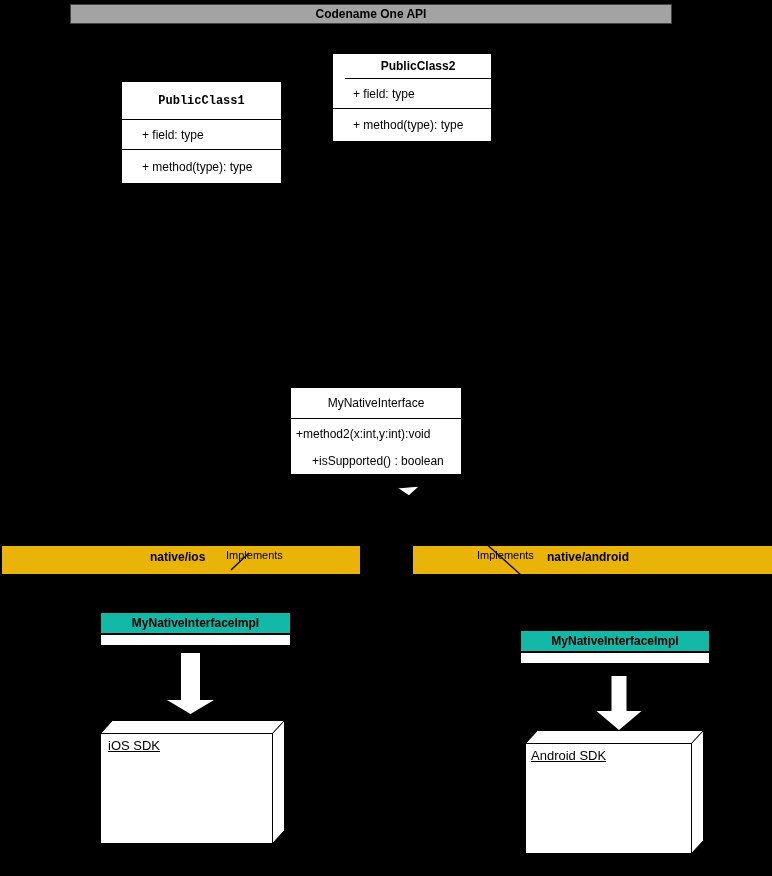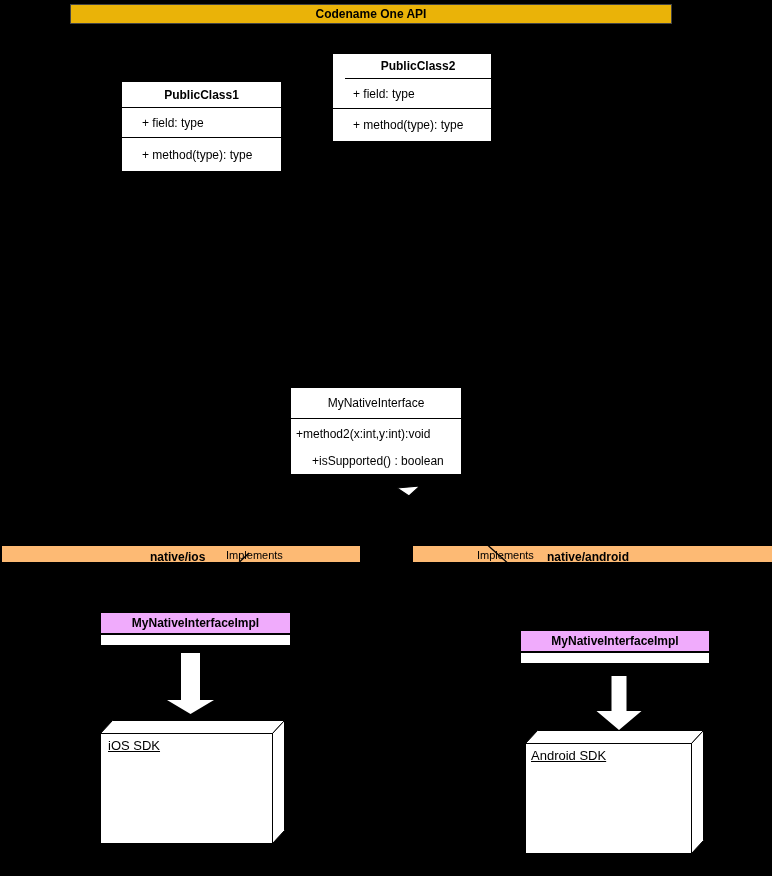--- a/index.html
+++ b/index.html
@@ -3,46 +3,46 @@
 <meta charset="utf-8">
 <style>
   html,body{margin:0;padding:0;background:#000;}
   .stage{
     position:relative;width:772px;height:876px;background:#000000;
     font-family:"Liberation Sans",sans-serif;color:#000;overflow:hidden;
   }
   
   .titlebar{
     position:absolute;left:70px;top:4px;width:602px;height:20px;
-    background:#eab308;border:1px solid #444;box-sizing:border-box;
+    background:#a3a3a3;border:1px solid #444;box-sizing:border-box;
     display:flex;align-items:center;justify-content:center;
     font-weight:bold;font-size:12px;
   }
   
   .classbox{
     position:absolute;background:#fff;border:1px solid #000;box-sizing:border-box;
   }
   .cb-title{
     border-bottom:1px solid #000;display:flex;align-items:center;justify-content:center;
     font-size:12px;box-sizing:border-box;
   }
   .cb-title.bold{font-weight:bold;}
   .cb-row{
     border-bottom:1px solid #000;display:flex;align-items:center;
     padding-left:20px;font-size:12px;box-sizing:border-box;
   }
   .cb-row.last{border-bottom:none;}
   
   .sectionbar{
-    position:absolute;height:16px;background:#fdba74;box-sizing:border-box;z-index:1;text-align:center;
+    position:absolute;height:28px;background:#eab308;box-sizing:border-box;z-index:1;text-align:center;
   }
   .bar-label{position:absolute;top:4px;font-weight:bold;font-size:12px;white-space:nowrap;}
   .bar-impl{position:absolute;top:3px;font-size:11px;white-space:nowrap;}
   
-  .implbox{position:absolute;background:#f0abfc;border:1px solid #000;box-sizing:border-box;z-index:1;}
+  .implbox{position:absolute;background:#14b8a6;border:1px solid #000;box-sizing:border-box;z-index:1;}
   .impl-title{
     height:20px;line-height:20px;text-align:center;font-weight:bold;font-size:12px;
     border-bottom:2px solid #000;box-sizing:content-box;
   }
   .impl-strip{height:10px;background:#fff;}
   
   .overlay{position:absolute;left:0;top:0;z-index:2;pointer-events:none;}
   .arrow{position:absolute;z-index:1;}
   .node3d{position:absolute;z-index:1;}
   .node-label{
@@ -52,21 +52,21 @@
 </head>
 <body>
 
 <div class="stage">
 
   <div class="titlebar">
     <span>Codename One API</span>
   </div>
 
   <div class="classbox" style="left:121px;top:81px;width:161px;">
-    <div class="cb-title bold" style="height:26px;">PublicClass1</div>
+    <div class="cb-title bold" style="height:38px;font-family:Liberation Mono, monospace;">PublicClass1</div>
     <div class="cb-row" style="height:30px;">+ field: type</div>
     <div class="cb-row last" style="height:33px;">+ method(type): type</div>
   </div>
 
   <div class="classbox" style="left:332px;top:53px;width:160px;">
     <div class="cb-title bold" style="height:25px;margin-left:12px;">PublicClass2</div>
     <div class="cb-row" style="height:30px;">+ field: type</div>
     <div class="cb-row last" style="height:32px;">+ method(type): type</div>
   </div>
 

